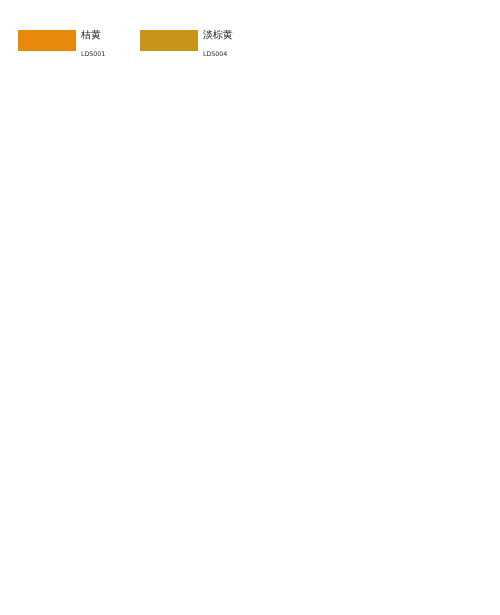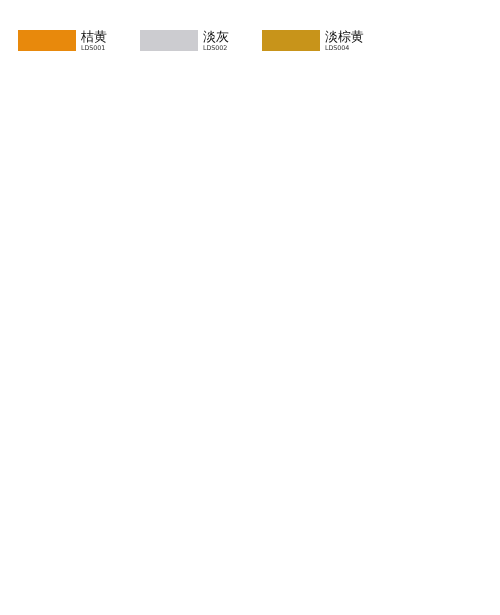--- a/index.html
+++ b/index.html
@@ -46,53 +46,46 @@
   .meta {
     margin-left: 5px;
     display: flex;
     flex-direction: column;
     justify-content: flex-start;
     line-height: 1.02;
     padding-top: 0px;
     overflow: hidden;
   }
   .cname {
-    font-size: 13px;
+    font-size: 10px;
     color: #111111;
     white-space: nowrap;
     letter-spacing: -0.1px;
   }
   .ccode {
     font-size: 6.4px;
     color: #333333;
     white-space: nowrap;
-    margin-top: 2px;
+    margin-top: 11px;
     letter-spacing: -0.1px;
   }
 </style>
 </head>
 <body>
 
 <div id="chart">
   <div class="grid">
       <div class="cell">
         <div class="swatch" style="background: rgb(232, 137, 12);"></div>
         <div class="meta">
           <div class="cname">桔黄</div>
           <div class="ccode">LDS001</div>
         </div>
       </div>
       <div class="cell">
-        <div class="swatch" style="background: rgb(204, 204, 208);"></div>
-        <div class="meta">
-          <div class="cname">淡灰</div>
-          <div class="ccode">LDS002</div>
-        </div>
-      </div>
-      <div class="cell">
         <div class="swatch" style="background: rgb(200, 148, 26);"></div>
         <div class="meta">
           <div class="cname">淡棕黄</div>
           <div class="ccode">LDS004</div>
         </div>
       </div>
     </div>
 </div>
 
 </body></html>

